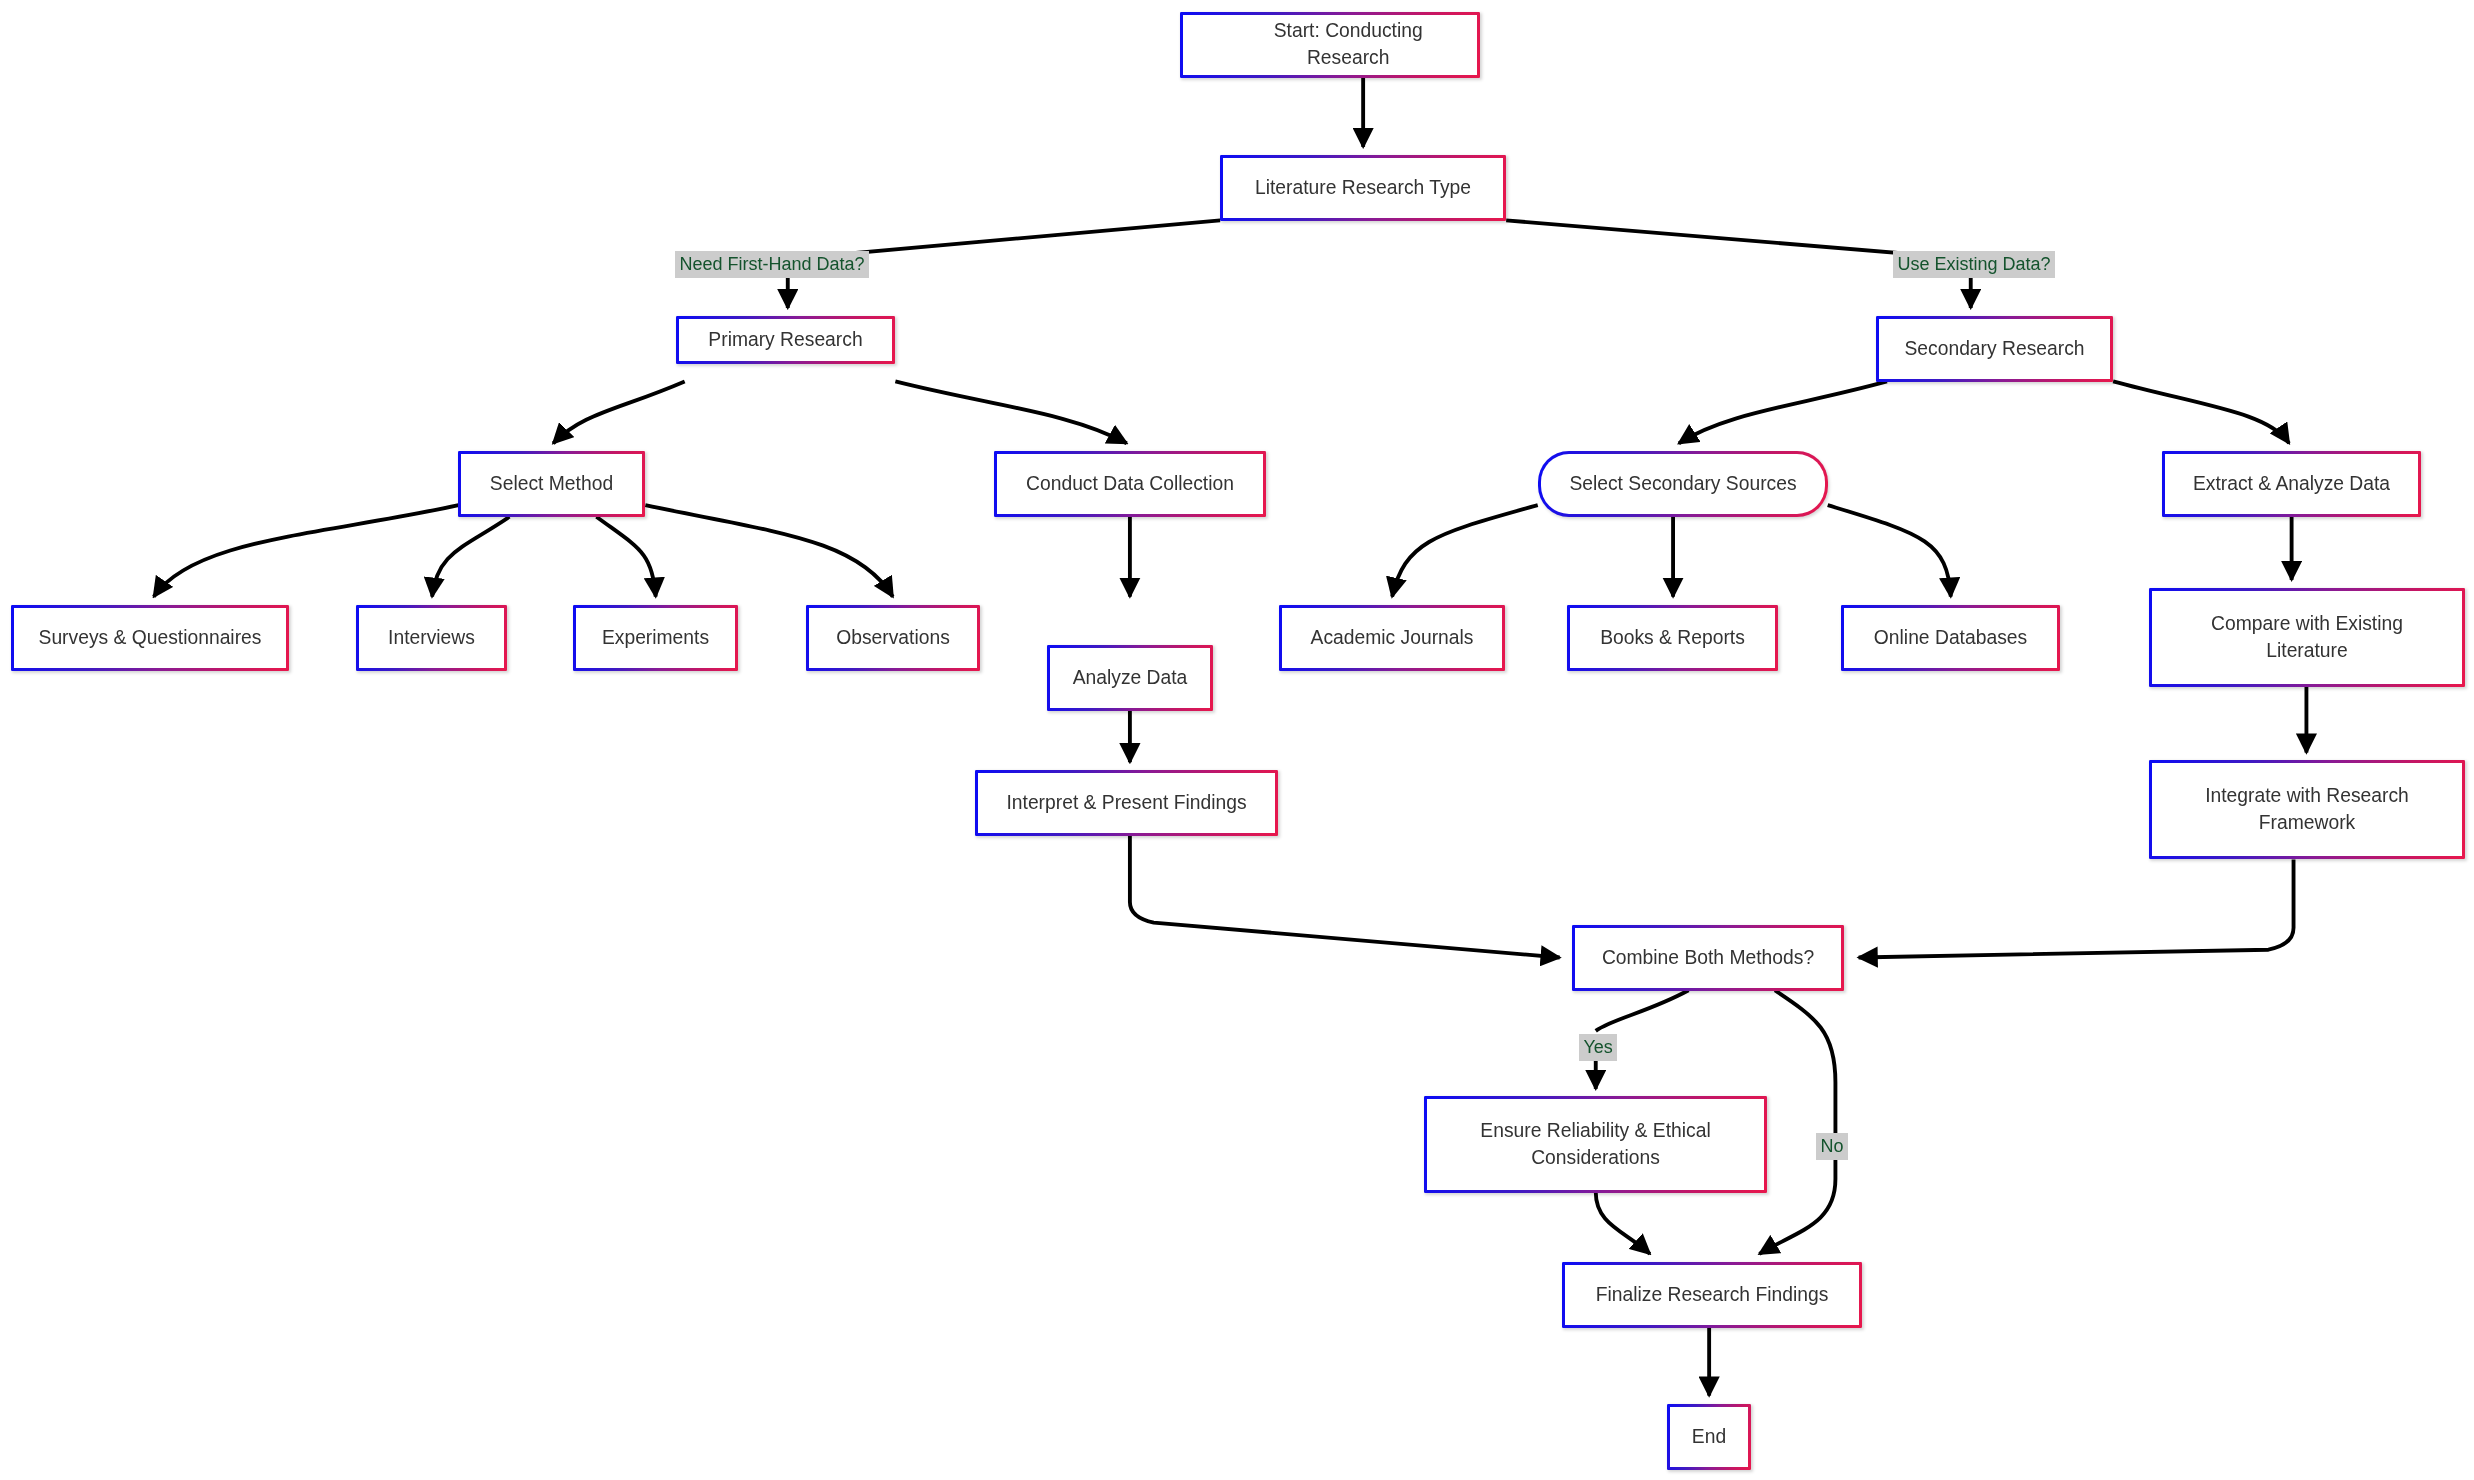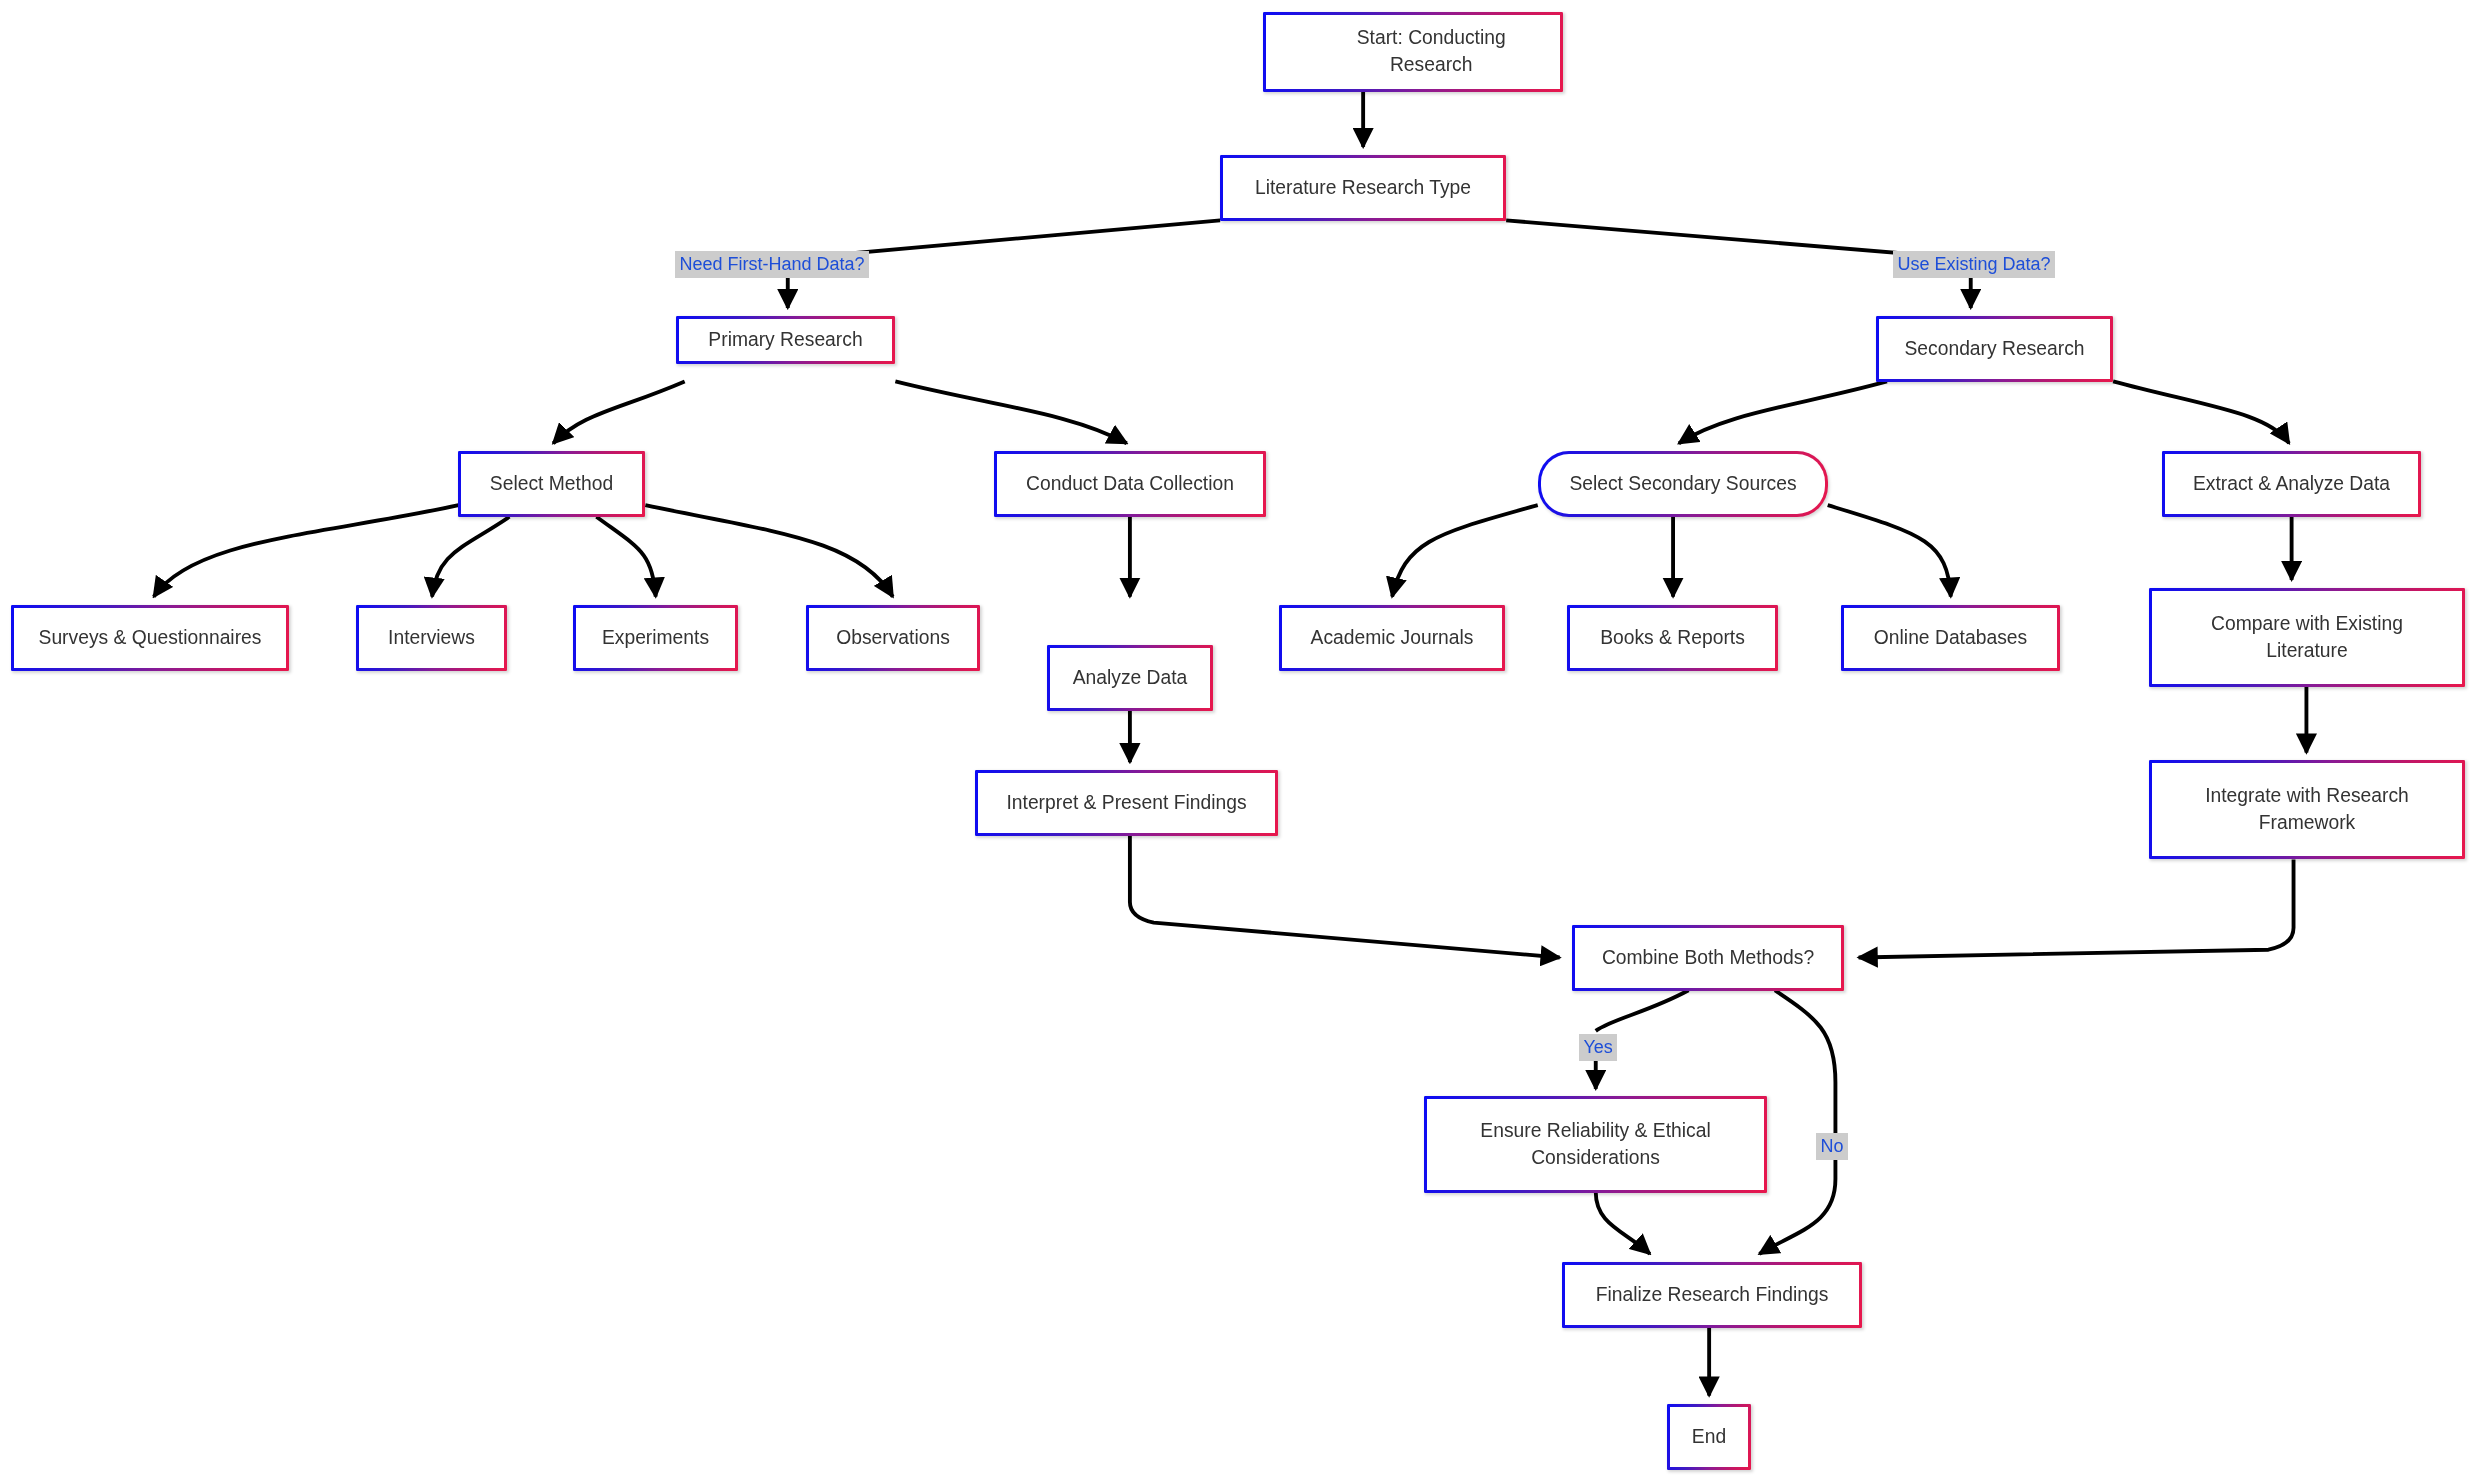--- a/index.html
+++ b/index.html
@@ -49,21 +49,21 @@
     z-index: 2;
   }
   .node .node-label {
     display: block;
     width: 100%;
     white-space: pre-line;
   }
   .edge-label {
     position: absolute;
     background: #cccccc;
-    color: #1d4ed8;
+    color: #14532d;
     font-size: 18px;
     line-height: 1.0;
     padding: 3.9px 4.5px 5.2px 4.5px;
     white-space: nowrap;
     z-index: 3;
   }
 </style>
 </head>
 <body>
 
@@ -123,21 +123,21 @@
       <path d="M 2476 1646 L 2476 1690"></path>
 
       <path d="M 2754 1537 C 2818 1580, 2848 1600, 2848 1680 L 2848 1830 C 2848 1900, 2790 1910, 2730 1946"></path>
 
       <path d="M 2476 1850 C 2476 1900, 2520 1910, 2560 1946"></path>
 
       <path d="M 2652 2060 L 2652 2166"></path>
     </g>
   </svg>
 
-  <div class="node" style="left:1263px; top:11.6px; width:300px; height:80px;padding-left:48px;">
+  <div class="node" style="left:1180px; top:11.6px; width:300px; height:66px;padding-left:48px;">
     <span class="node-label">Start: Conducting Research</span>
   </div>
 
   <div class="node" style="left:1220px; top:155px; width:286px; height:66px;">
     <span class="node-label">Literature Research Type</span>
   </div>
 
   <div class="node" style="left:676px; top:316px; width:219px; height:48px;">
     <span class="node-label">Primary Research</span>
   </div>

